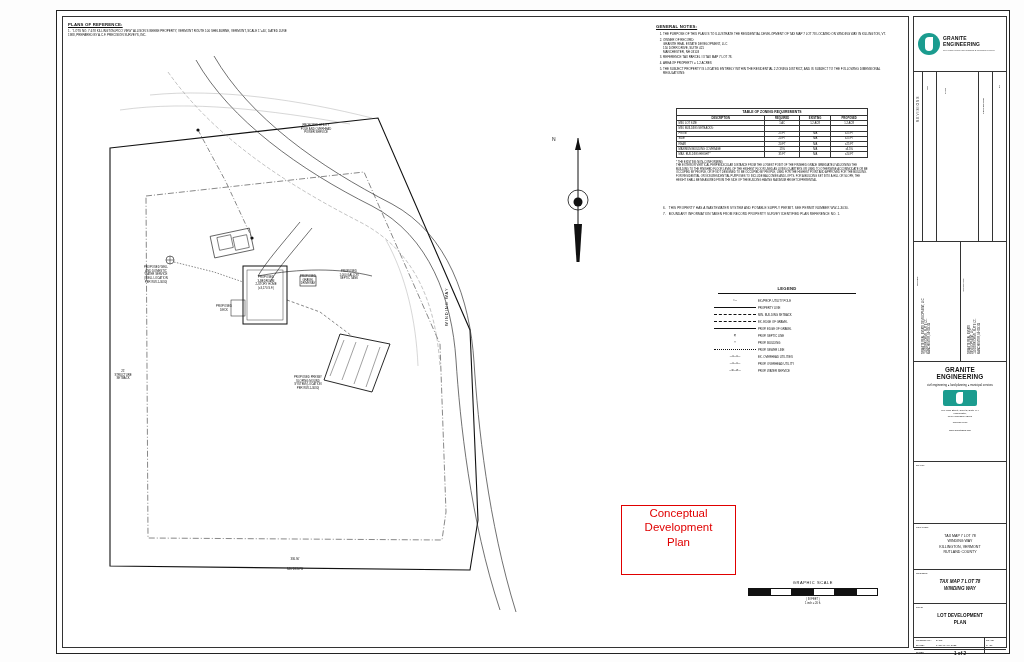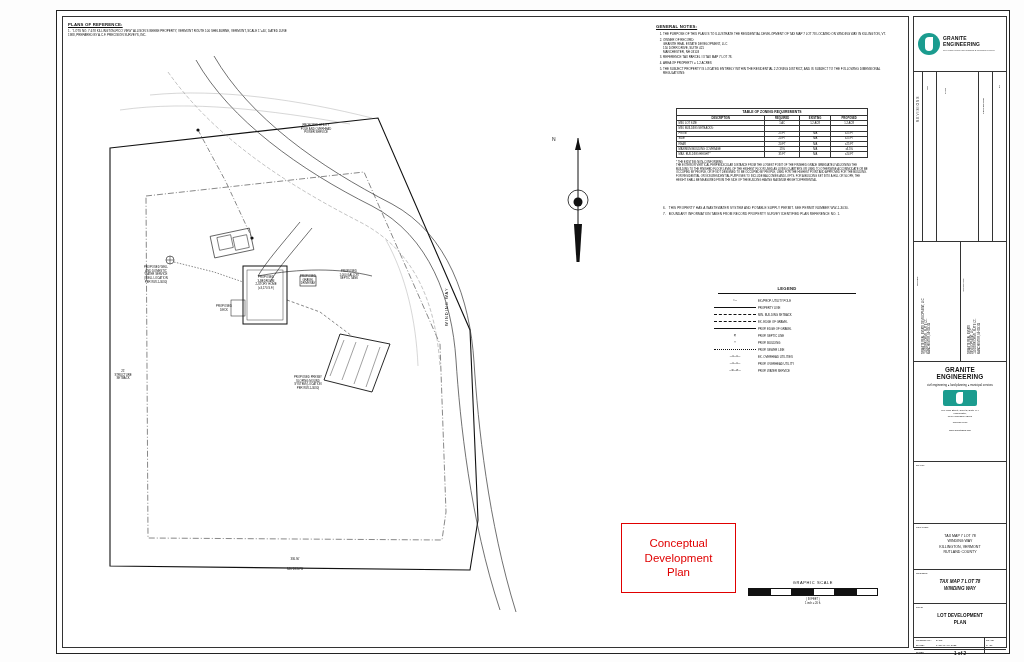--- a/index.html
+++ b/index.html
@@ -31,21 +31,21 @@
   #legend .hd{font-size:4.2px;font-weight:bold;text-align:center;letter-spacing:.3px;}
   #legend .row{display:flex;align-items:center;height:7px;}
   #legend .sym{width:46px;flex:0 0 46px;position:relative;height:7px;}
   #legend .lbl{font-size:2.8px;}
   #legend .ln{position:absolute;left:2px;right:2px;top:3px;height:0;border-top:.6px solid #111;}
   #legend .ln.dash{border-top-style:dashed;}
   #legend .ln.dot{border-top-style:dotted;}
   #legend .ln.thick{border-top-width:1.1px;}
   #legend .ctr{position:absolute;left:0;right:0;top:0;height:7px;display:flex;align-items:center;justify-content:center;font-size:2.6px;}
   
-  #concept{position:absolute;left:621px;top:523px;width:113px;height:68px;border:1.6px solid #e00000;display:flex;align-items:center;justify-content:center;}
+  #concept{position:absolute;left:621px;top:505px;width:113px;height:68px;border:1.6px solid #e00000;display:flex;align-items:flex-start;justify-content:center;}
   #concept span{color:#e00000;font-size:11.5px;line-height:1.25;text-align:center;}
   
   #gscale{position:absolute;left:748px;top:580px;width:130px;text-align:center;}
   #gscale .t{font-size:4px;letter-spacing:.6px;}
   #gscale .bar{margin-top:3px;height:6px;display:flex;border:.5px solid #111;}
   #gscale .bar div{flex:1;border-right:.5px solid #111;}
   #gscale .bar div:last-child{border-right:none;}
   #gscale .bar .f{background:#111;}
   #gscale .sub{font-size:2.7px;margin-top:1.5px;}
   

